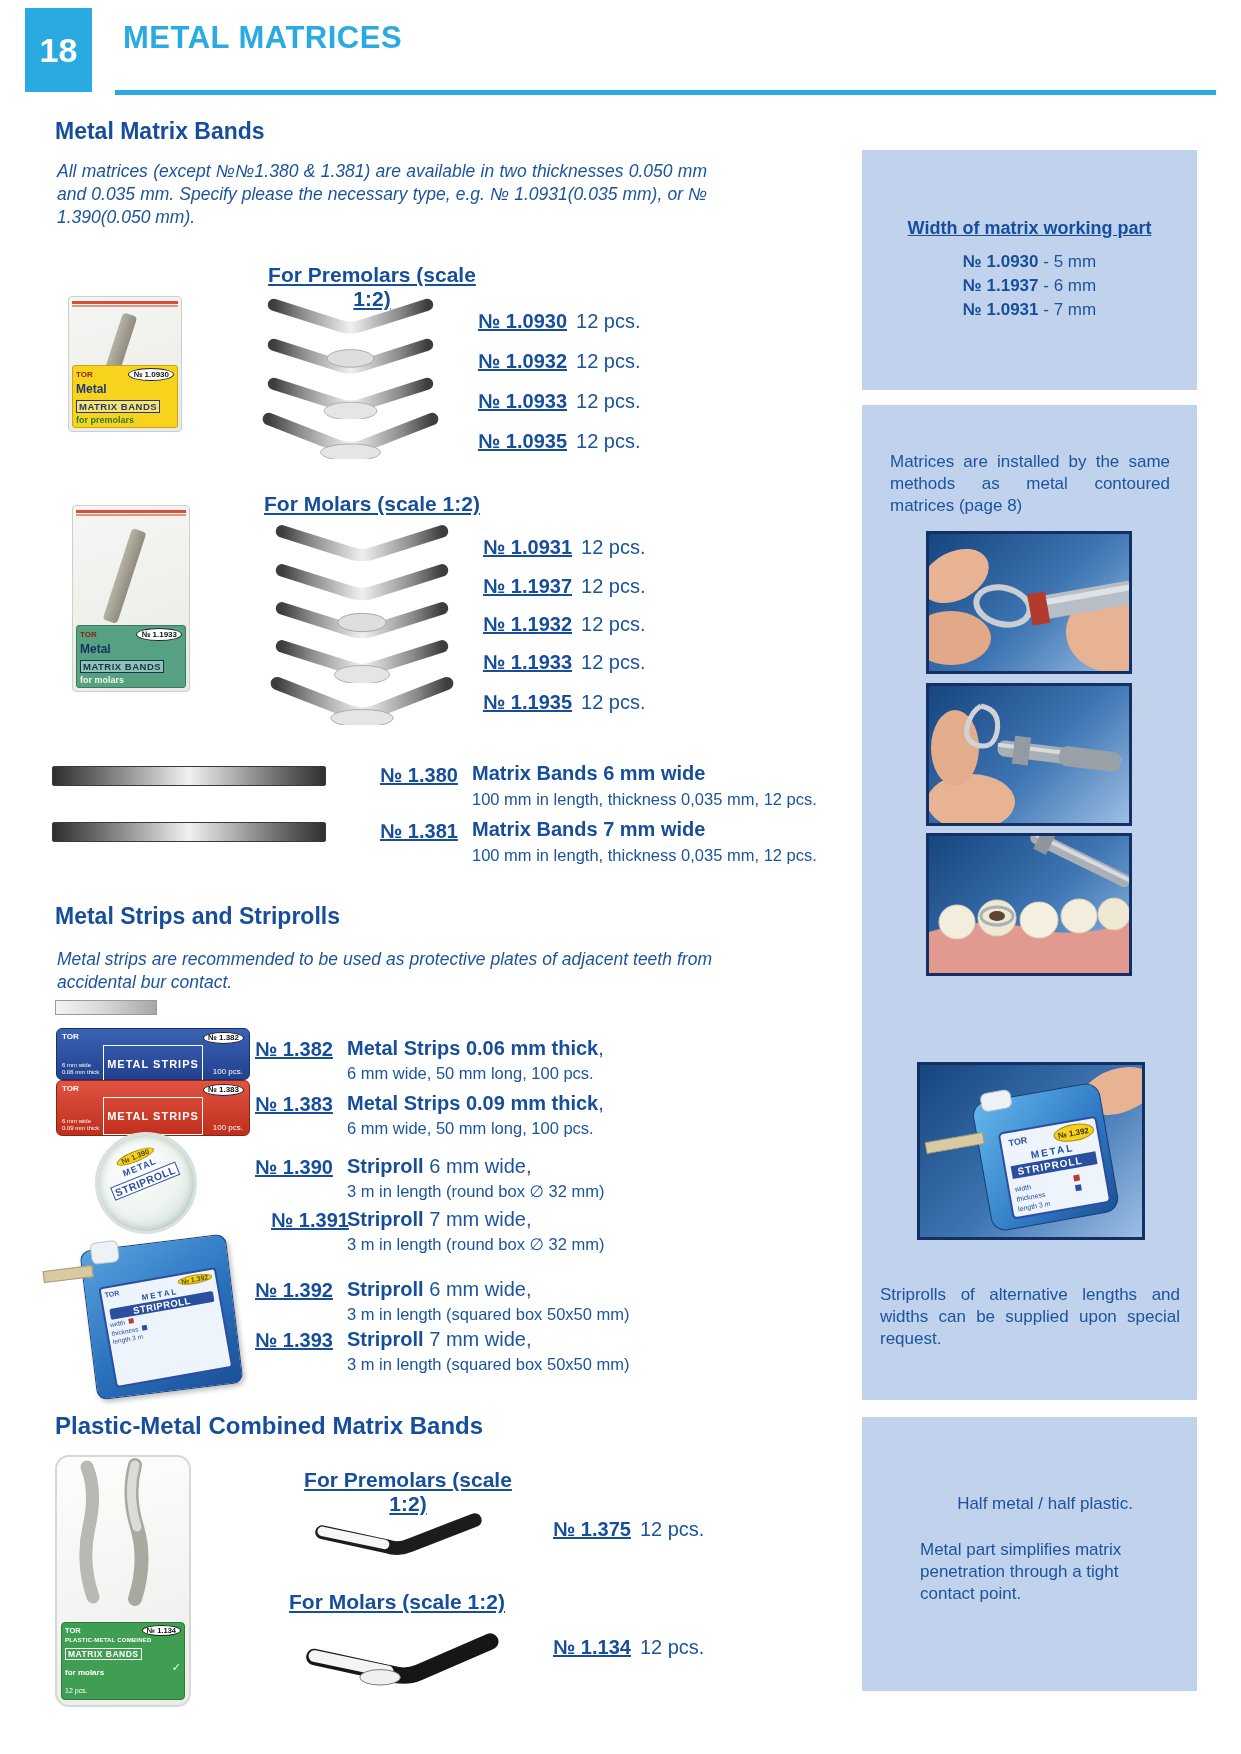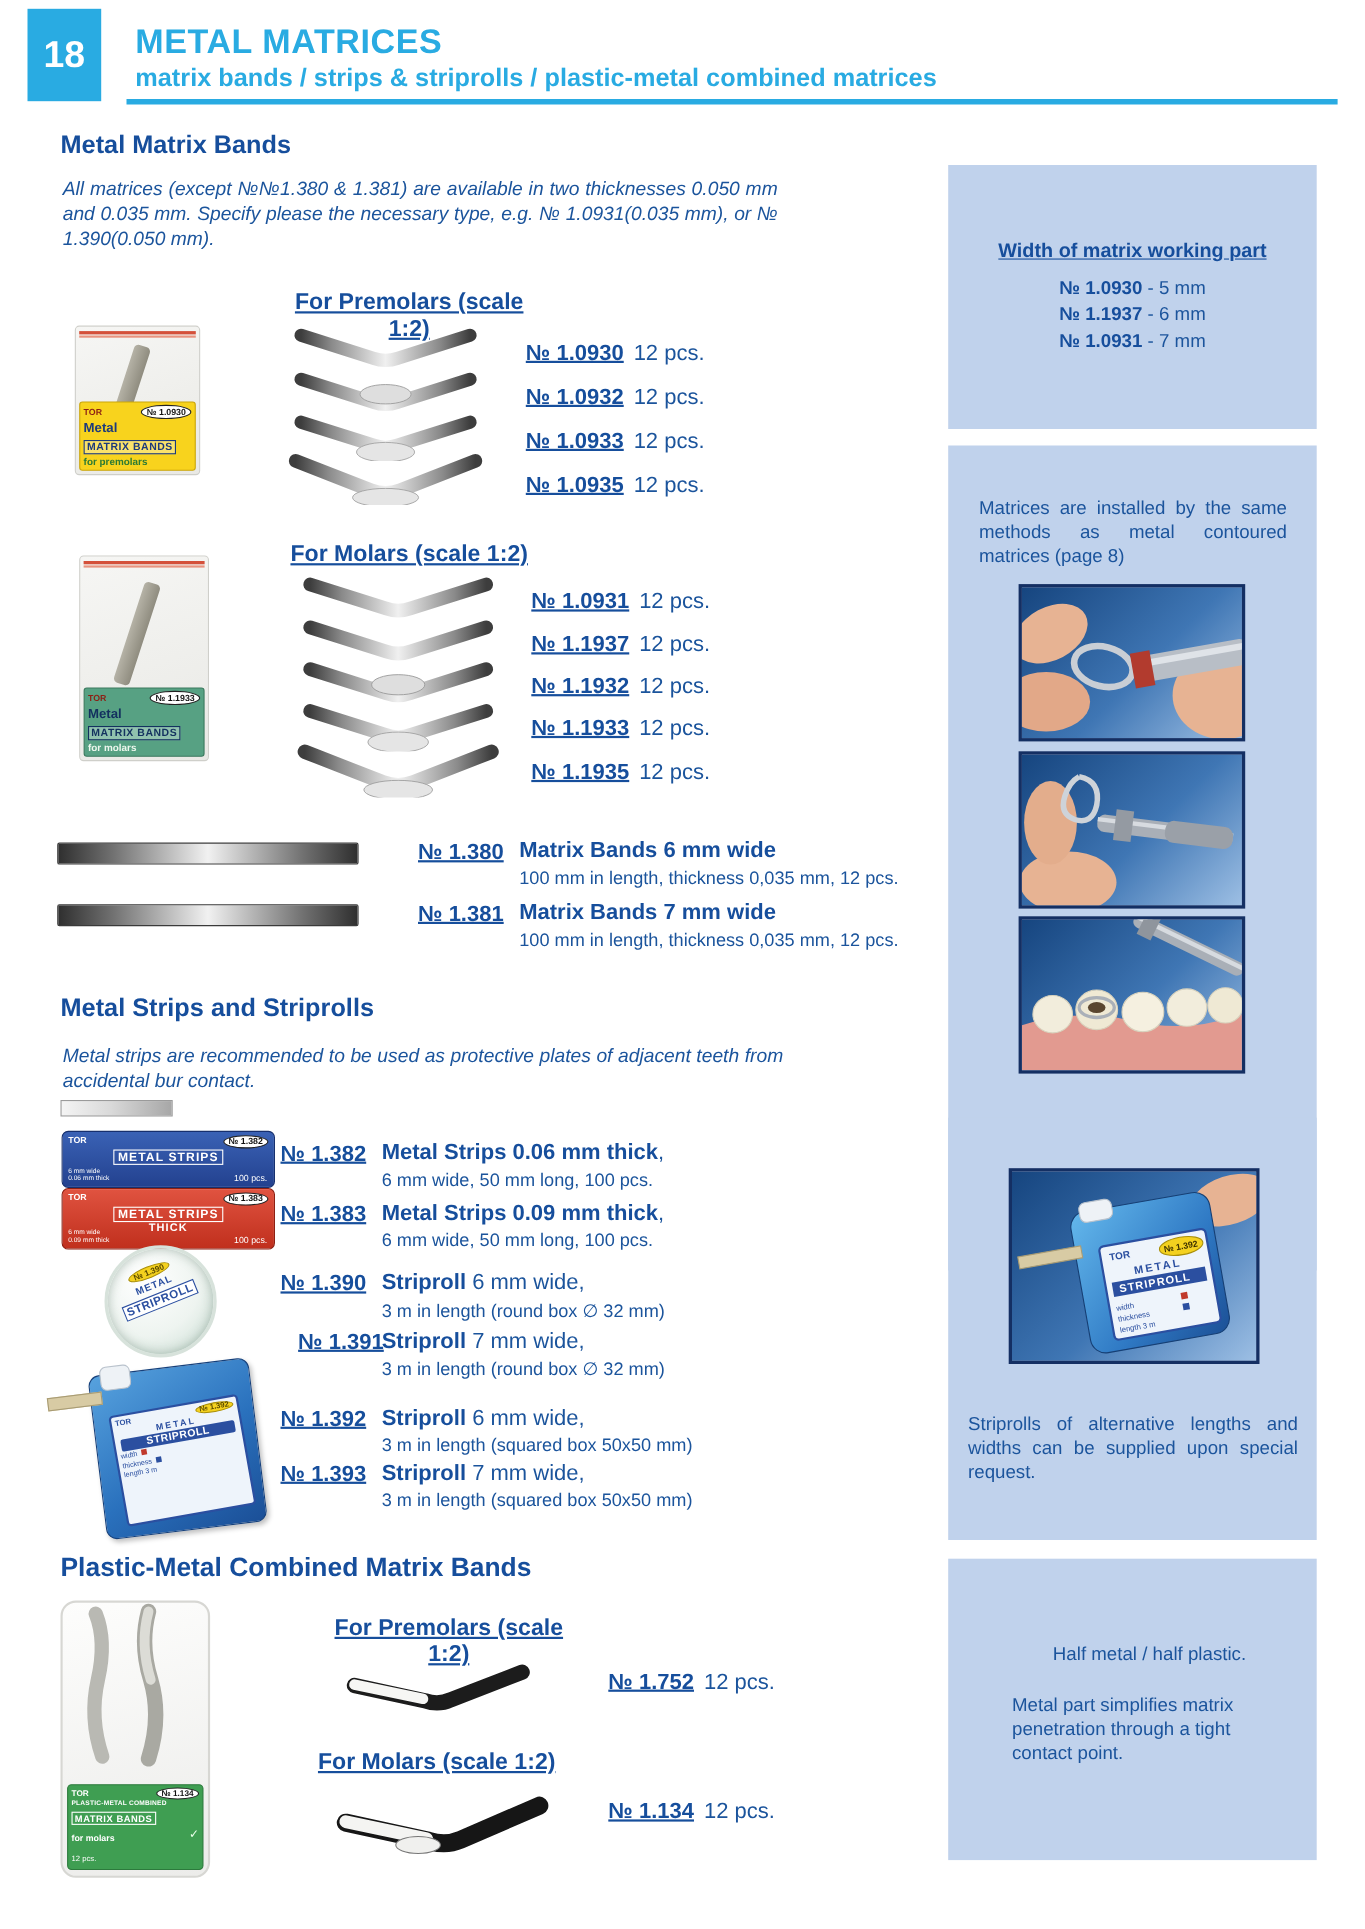--- a/index.html
+++ b/index.html
@@ -50,21 +50,21 @@
   .pkg-green .pkg-for{color:#eef7ee;}
   
   .strip-label{position:absolute;border-radius:6px;color:#fff;padding:3px 5px;}
   .sl-blue{background:linear-gradient(#3a62b5,#23418f);border:1.5px solid #17306e;}
   .sl-red{background:linear-gradient(#e05340,#c02f1d);border:1.5px solid #8e1f12;}
   .sl-row1{display:flex;justify-content:space-between;align-items:flex-start;}
   .sl-brand{font-size:8px;font-weight:bold;}
   .sl-badge{font-size:8px;font-weight:bold;background:#fff;color:#111;border:1px solid #222;
             border-radius:50%;padding:0 4px;line-height:10px;}
   .sl-title{font-size:11px;font-weight:bold;letter-spacing:1px;text-align:left;
-            border:1px solid #fff;display:block;width:max-content;margin:1px auto 0;padding:0 3px;}
+            border:1px solid #fff;display:block;width:max-content;margin:1px auto 0;padding:12px 3px;}
   .sl-size{position:absolute;left:5px;bottom:3px;font-size:6px;line-height:7px;width:60px;}
   .sl-qty{position:absolute;right:6px;bottom:3px;font-size:8px;}
   .sl-thick{text-align:center;font-size:10px;font-weight:bold;letter-spacing:1px;}
   
   .roundbox{position:absolute;border-radius:50%;
     background:radial-gradient(circle at 35% 30%,#ffffff 0%,#eef4f0 55%,#c8dcd2 100%);
     border:3px solid #d7e2db;box-shadow:inset 0 0 10px rgba(90,120,105,.45);}
   .rb-inner{position:absolute;inset:0;transform:rotate(-22deg);text-align:center;color:#2b4fa0;}
   .rb-badge{display:inline-block;margin-top:14px;font-size:7.5px;font-weight:bold;color:#5a4a00;
             background:#f4d11f;border:1px solid #a98f08;border-radius:50%;padding:0 4px;}
@@ -152,21 +152,20 @@
       </g>
   </defs>
 </svg>
 
 <div id="page">
 
   <div class="pagenum-box">
     <span>18</span>
   </div>
   <div class="h-title">METAL MATRICES</div>
-  <div class="h-sub">matrix bands / strips &amp; striprolls / plastic-metal combined matrices</div>
   <div class="h-rule"></div>
 
   <div class="sec-head" style="left:55px;top:118px">Metal Matrix Bands</div>
   <div class="intro" style="left:57px;top:160px;width:650px">All matrices (except №№1.380 &amp; 1.381) are available in two thicknesses 0.050 mm and 0.035 mm. Specify please the necessary type, e.g. № 1.0931(0.035 mm), or № 1.390(0.050 mm).</div>
 
   <div class="sub-head" style="left:256px;top:263px;width:232px">For Premolars (scale 1:2)</div>
 
   <div class="bag" style="left:68px;top:296px;width:112px;height:134px">
     <div class="bag-zip"></div>
     <div class="bag-zip2"></div>
@@ -374,21 +373,21 @@
         <span class="bl-qty">12 pcs.</span>
       </div>
     </div>
   </div>
 
   <div class="sub-head" style="left:289px;top:1468px;width:238px">For Premolars (scale 1:2)</div>
   <svg class="abs" style="left:300px;top:1508px" width="190" height="52" viewBox="0 0 200 60">
       <use href="#pm-band"></use>
     </svg>
   <div class="prod-line" style="left:553px;top:1518px">
-    <span class="prod-num">№ 1.752</span><span class="prod-qty">12 pcs.</span>
+    <span class="prod-num">№ 1.375</span><span class="prod-qty">12 pcs.</span>
   </div>
 
   <div class="sub-head" style="left:289px;top:1590px;width:216px">For Molars (scale 1:2)</div>
   <svg class="abs" style="left:295px;top:1628px" width="205" height="58" viewBox="0 0 200 60">
       <use href="#pm-band2"></use>
     </svg>
   <div class="prod-line" style="left:553px;top:1636px">
     <span class="prod-num">№ 1.134</span><span class="prod-qty">12 pcs.</span>
   </div>
 

